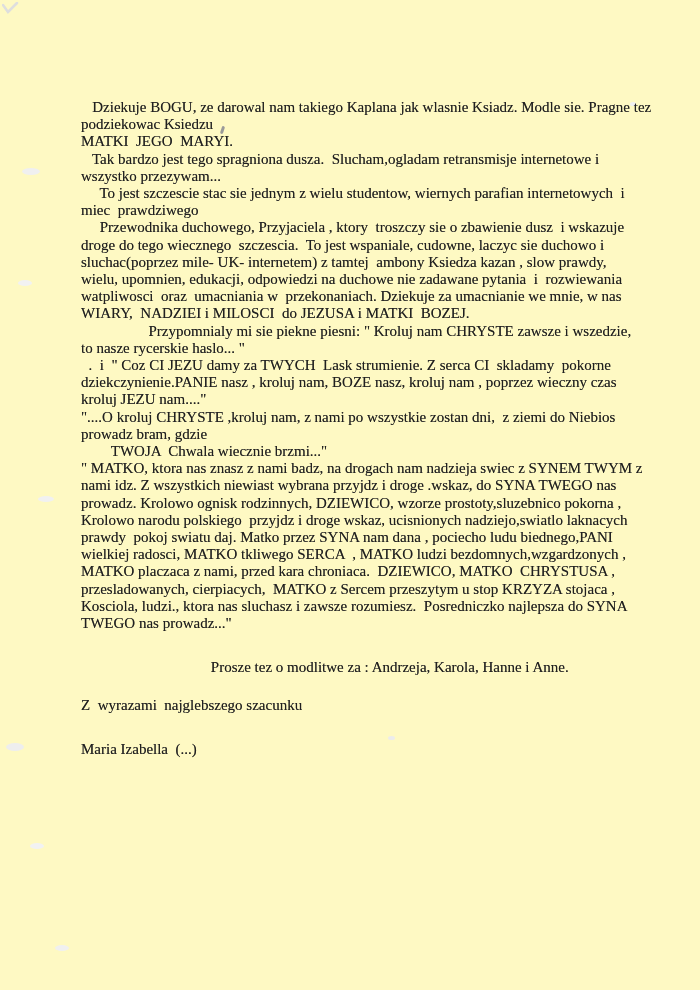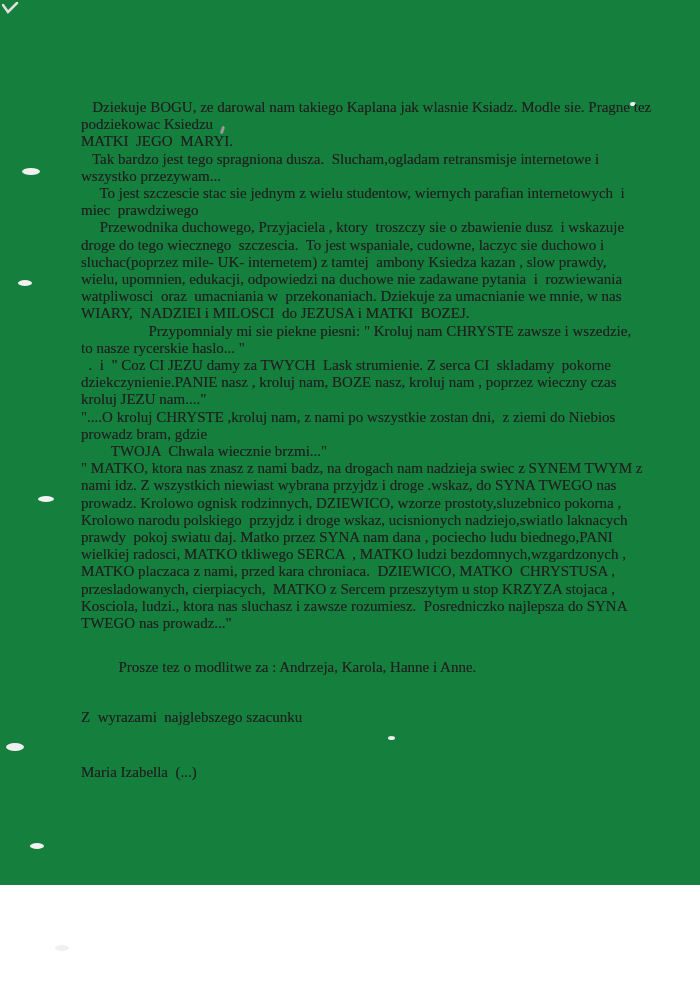--- a/index.html
+++ b/index.html
@@ -6,41 +6,41 @@
     margin: 0;
     padding: 0;
     width: 700px;
     height: 990px;
     overflow: hidden;
     background: #ffffff;
   }
   .page {
     position: relative;
     width: 700px;
-    height: 885px;
-    background: #15803d;
+    height: 990px;
+    background: #fef9c3;
   }
   .letter {
     position: absolute;
     left: 81px;
     top: 99px;
     width: 580px;
     font-family: "Liberation Serif", "DejaVu Serif", serif;
     font-size: 15px;
     line-height: 17.2px;
     color: #202020;
     text-shadow: 0 0 0.5px rgba(32,32,32,0.55);
   }
   .line {
     white-space: pre;
     min-height: 17.2px;
   }
-  .line.ps       { margin-top: 27px; }
-  .line.closing  { margin-top: 32px; }
-  .line.signature{ margin-top: 38px; }
+  .line.ps       { margin-top: 27px; text-align: center; }
+  .line.closing  { margin-top: 20px; }
+  .line.signature{ margin-top: 27px; }
 
   
   .smudge {
     position: absolute;
     border-radius: 50%;
   }
   .s1 { left: 22px;  top: 168px; width: 18px; height: 7px;  background: #f0f0f0; }
   .s2 { left: 18px;  top: 280px; width: 14px; height: 6px;  background: #f2f2f2; }
   .s3 { left: 38px;  top: 496px; width: 16px; height: 6px;  background: #f1f1f1; }
   .s4 { left: 6px;   top: 743px; width: 18px; height: 8px;  background: #eeeeee; }

